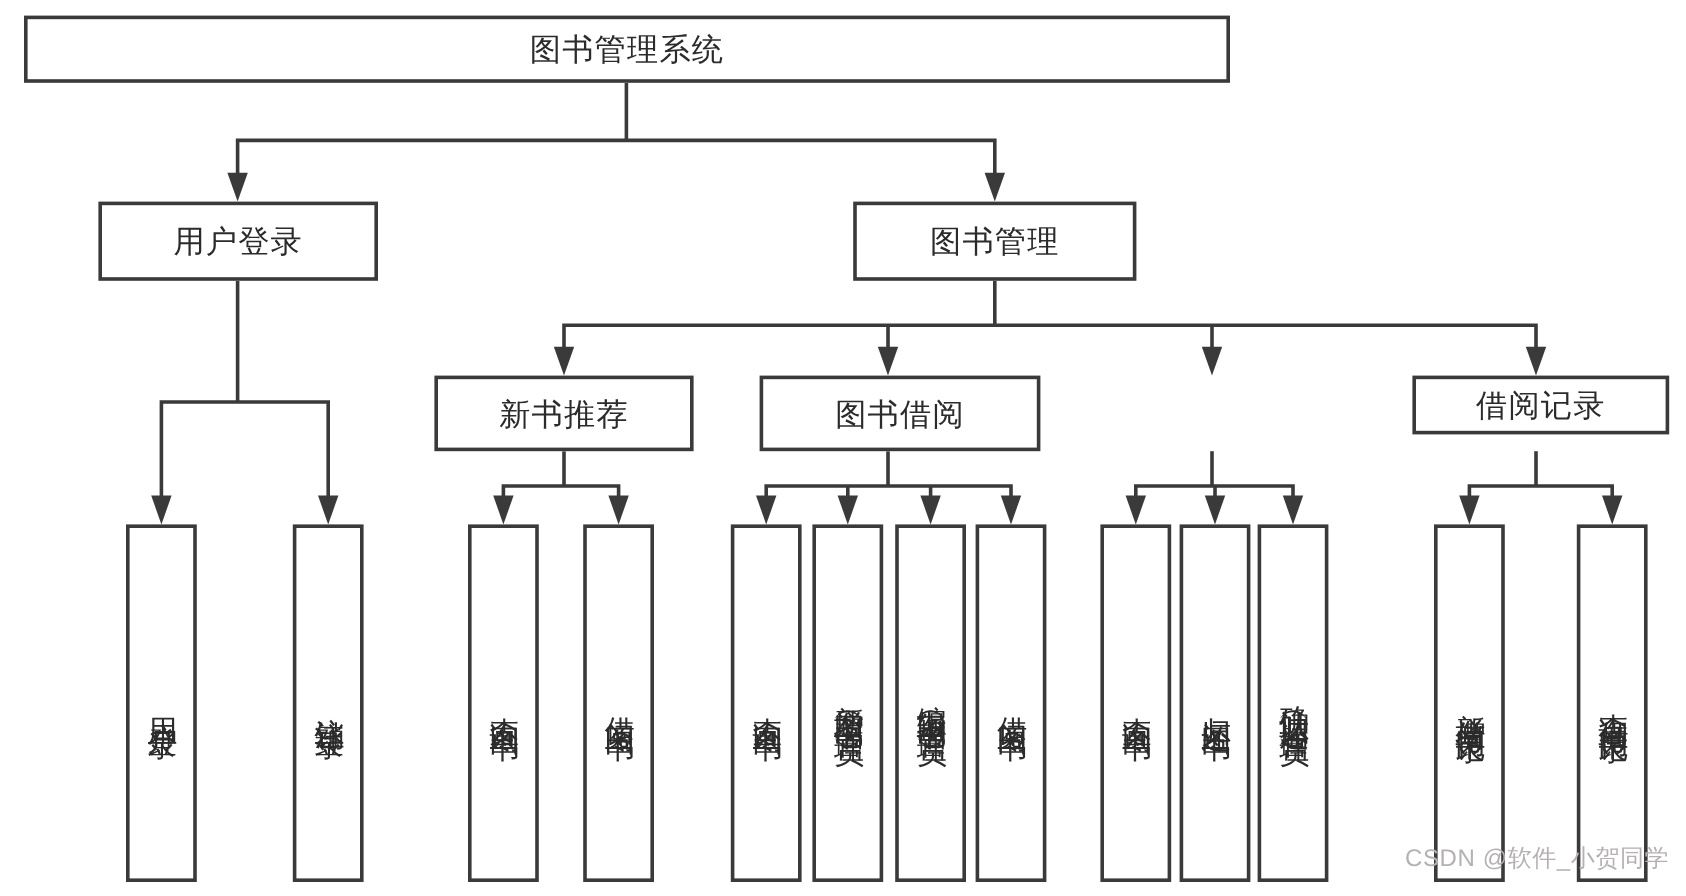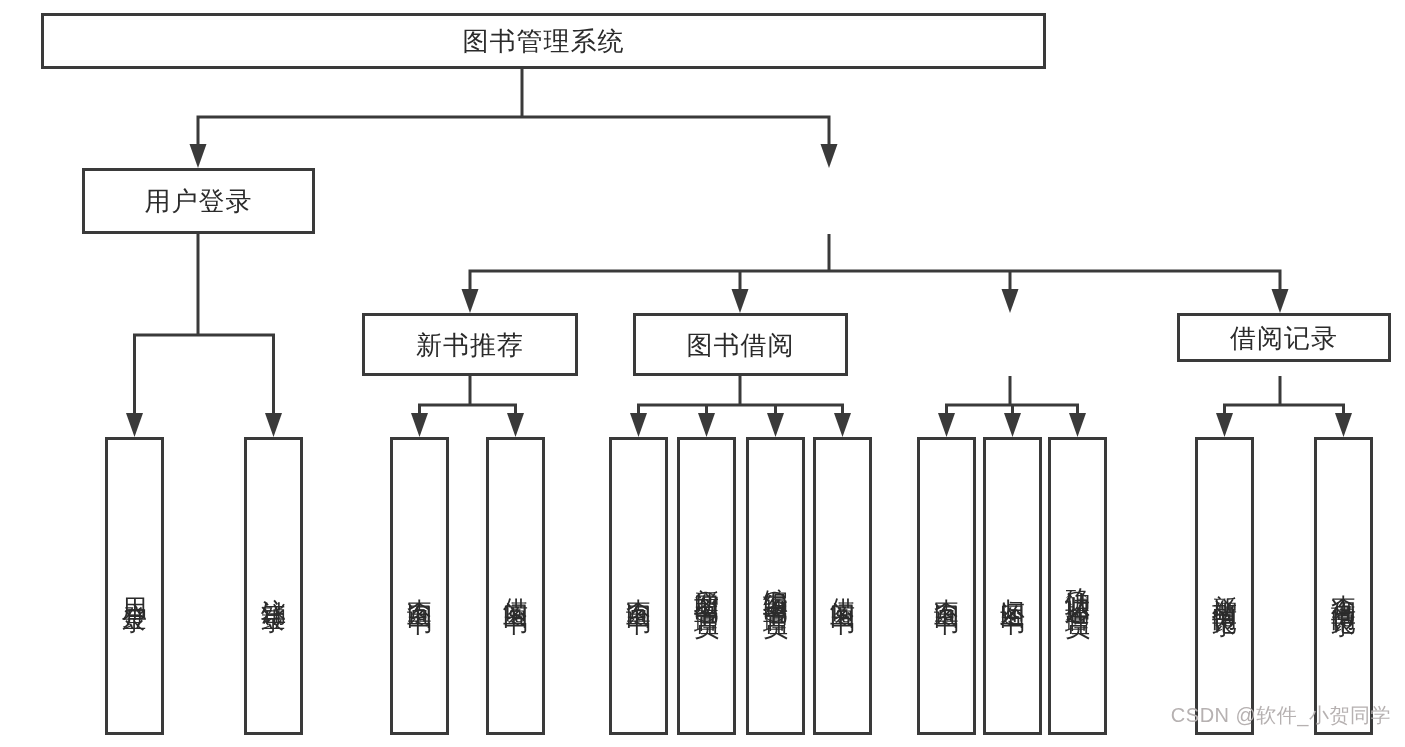--- a/index.html
+++ b/index.html
@@ -112,26 +112,27 @@
     <polygon class="arrow" points="698,413 715,413 706.5,437"></polygon>
     <polygon class="arrow" points="767,413 784,413 775.5,437"></polygon>
     <polygon class="arrow" points="834,413 851,413 842.5,437"></polygon>
     <polygon class="arrow" points="938,413 955,413 946.5,437"></polygon>
     <polygon class="arrow" points="1004,413 1021,413 1012.5,437"></polygon>
     <polygon class="arrow" points="1069,413 1086,413 1077.5,437"></polygon>
     <polygon class="arrow" points="1216,413 1233,413 1224.5,437"></polygon>
     <polygon class="arrow" points="1335,413 1352,413 1343.5,437"></polygon>
   </svg>
 
-  <div class="node hbox" style="left:20px; top:13px; width:1005px; height:56px;margin-left:21px;">图书管理系统</div>
+  <div class="node hbox" style="left:20px; top:13px; width:1005px; height:56px;">图书管理系统</div>
 
   <div class="node hbox" style="left:82px; top:168px; width:233px; height:66px;">用户登录</div>
+  <div class="node hbox" style="left:711px; top:168px; width:236px; height:66px;">图书管理</div>
 
   <div class="node hbox" style="left:362px; top:313px; width:216px; height:63px;">新书推荐</div>
-  <div class="node hbox" style="left:633px; top:313px; width:215px; height:63px;">图书借阅</div>
+  <div class="node hbox" style="left:633px; top:313px; width:234px; height:63px;">图书借阅</div>
   <div class="node hbox" style="left:1177px; top:313px; width:214px; height:49px;">借阅记录</div>
 
   <div class="node vbox" style="left:105px; top:437px; width:59px; height:298px;">用户登录</div>
   <div class="node vbox" style="left:244px; top:437px; width:59px; height:298px;">注销登录</div>
 
   <div class="node vbox" style="left:390px; top:437px; width:59px; height:298px;">查询图书</div>
   <div class="node vbox" style="left:486px; top:437px; width:59px; height:298px;">借阅图书</div>
 
   <div class="node vbox" style="left:609px; top:437px; width:59px; height:298px;">查询图书</div>
   <div class="node vbox" style="left:677px; top:437px; width:59px; height:298px;">新增图书（管理员）</div>

